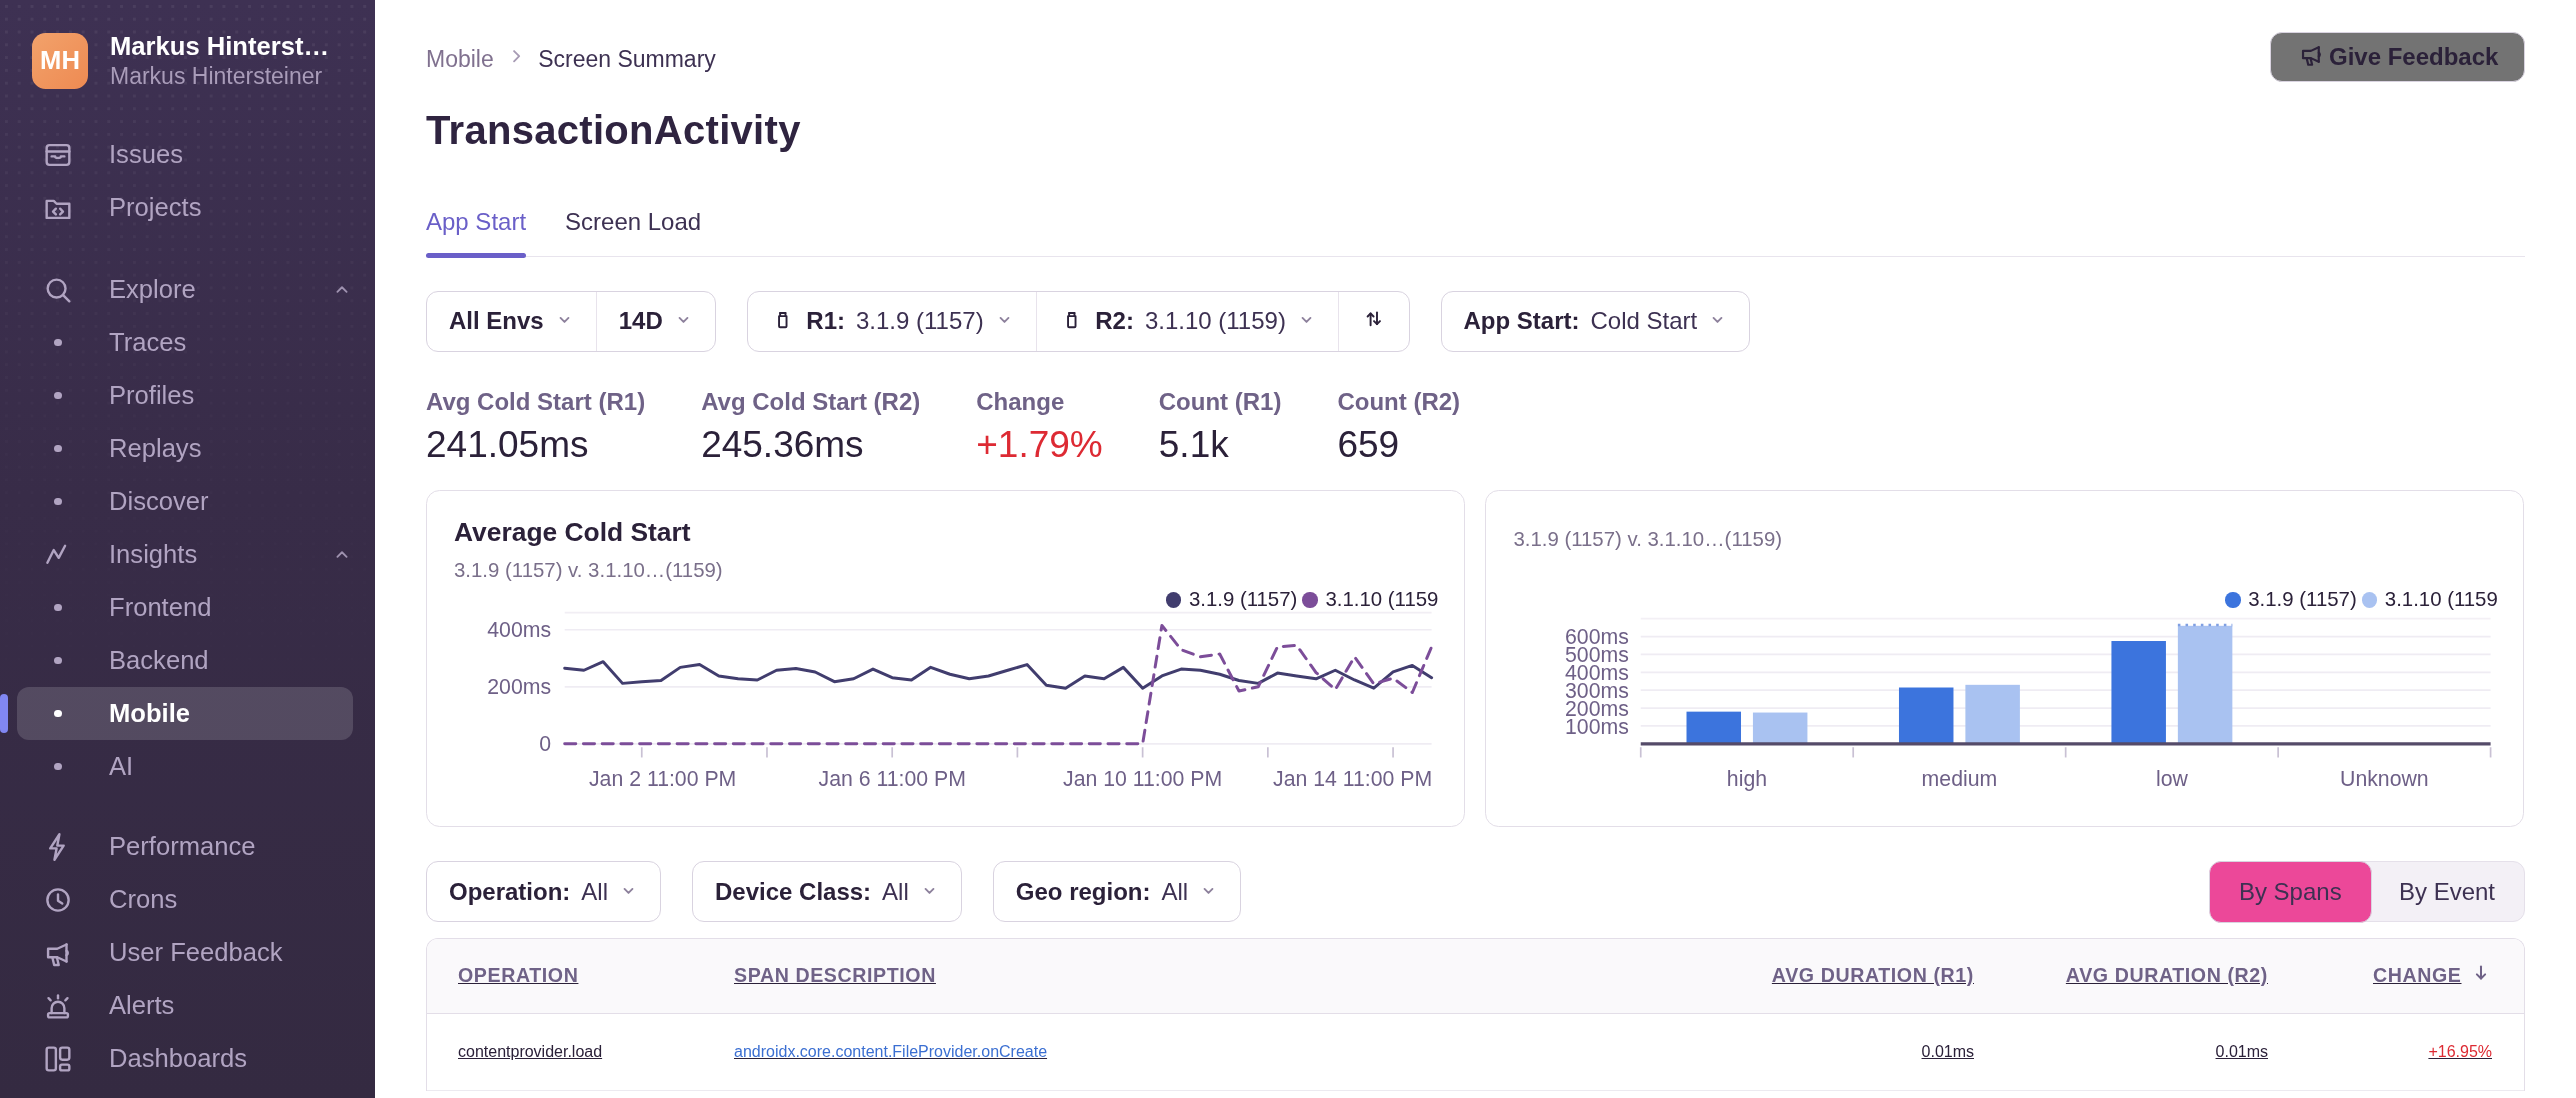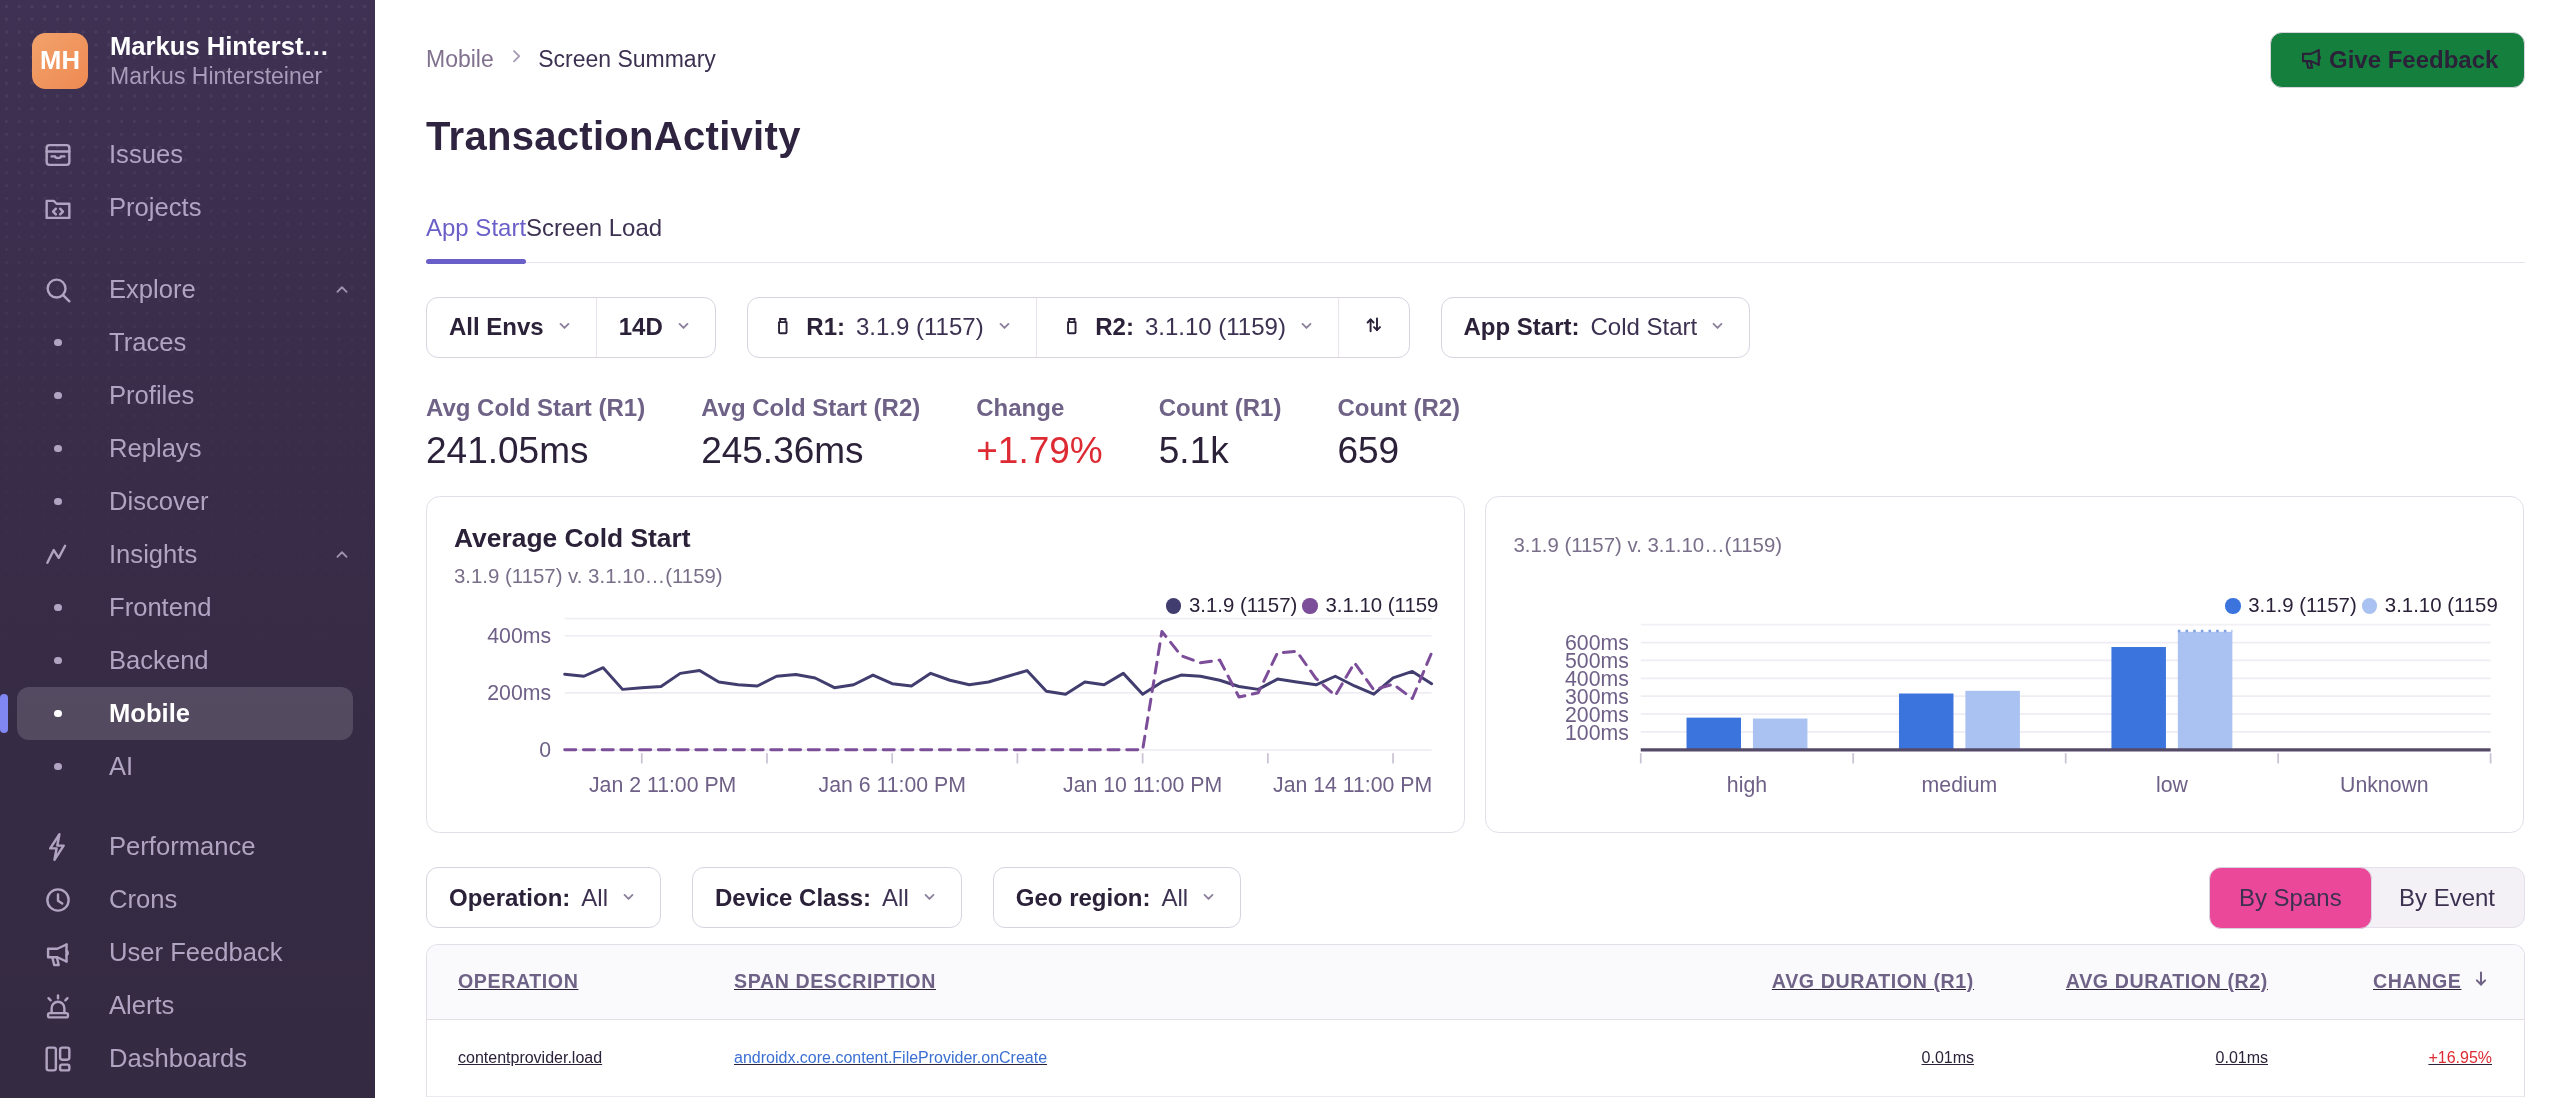--- a/index.html
+++ b/index.html
@@ -33,27 +33,27 @@
   .nav-item.active { margin:0 22px 0 17px; border-radius:12px; background:rgba(255,255,255,.15); color:#fff; font-weight:700; }
   .nav-item.active .nav-icon { margin-left:24px; }
   .active-indicator { position:absolute; left:-17px; top:6.8px; width:7.7px; height:39px; border-radius:8.5px; background:#8187f2; }
 
   
   main { flex:1; padding:44px 51px 0 51px; position:relative; overflow:hidden; background:#fff; }
   .topbar { display:flex; justify-content:space-between; align-items:flex-start; }
   .breadcrumb { display:flex; align-items:center; gap:12px; font-size:23px; color:#80718f; margin-top:1.7px; }
   .bc-sep svg { width:20.4px; height:20.4px; stroke:#a79bb4; fill:none; stroke-width:2.2; stroke-linecap:round; stroke-linejoin:round; }
   .bc-current { color:#3d3152; }
-  .feedback-btn { display:flex; align-items:center; gap:3px; height:56px; padding:0 25.6px; margin-top:-12px;
-    background:#15803d; border:1.7px solid #d9d3e0; border-radius:12px; font-family:inherit;
+  .feedback-btn { display:flex; align-items:center; gap:3px; height:50px; padding:0 25.6px; margin-top:-12px;
+    background:#737373; border:1.7px solid #d9d3e0; border-radius:12px; font-family:inherit;
     font-size:24px; font-weight:700; color:#2b2139; cursor:pointer; }
   .feedback-btn svg { width:29px; height:29px; stroke:#2b2139; fill:none; stroke-width:1.8; stroke-linecap:round; stroke-linejoin:round; }
   .page-title { font-size:40px; font-weight:700; color:#2f2440; margin:25.6px 0 0 0; letter-spacing:0.3px; }
 
-  .tabs { display:flex; margin-top:55px; border-bottom:1.7px solid #e8e4ed; }
+  .tabs { display:flex; gap:39px; margin-top:55px; border-bottom:1.7px solid #e8e4ed; }
   .tab { font-size:24px; color:#3d3152; padding-bottom:20.4px; position:relative; cursor:pointer; }
   .tab.active { color:#6a5fc8; }
   .tab.active::after { content:""; position:absolute; left:0; right:0; bottom:-1.7px; height:5.1px; border-radius:3.4px; background:#6a5fc8; }
 
   .filter-row { display:flex; align-items:center; gap:31px; margin-top:34px; }
   .btn-group { display:flex; align-items:stretch; height:61px; background:#fff; border:1.7px solid #d9d3e0; border-radius:12px; overflow:hidden; }
   .fseg { display:flex; align-items:center; gap:11px; padding:0 22px; font-size:24px; cursor:pointer; white-space:nowrap; }
   .fseg + .fseg { border-left:1.7px solid #e8e3ec; }
   .flabel { font-weight:700; color:#2b2139; }
   .fvalue { color:#3d3152; }

